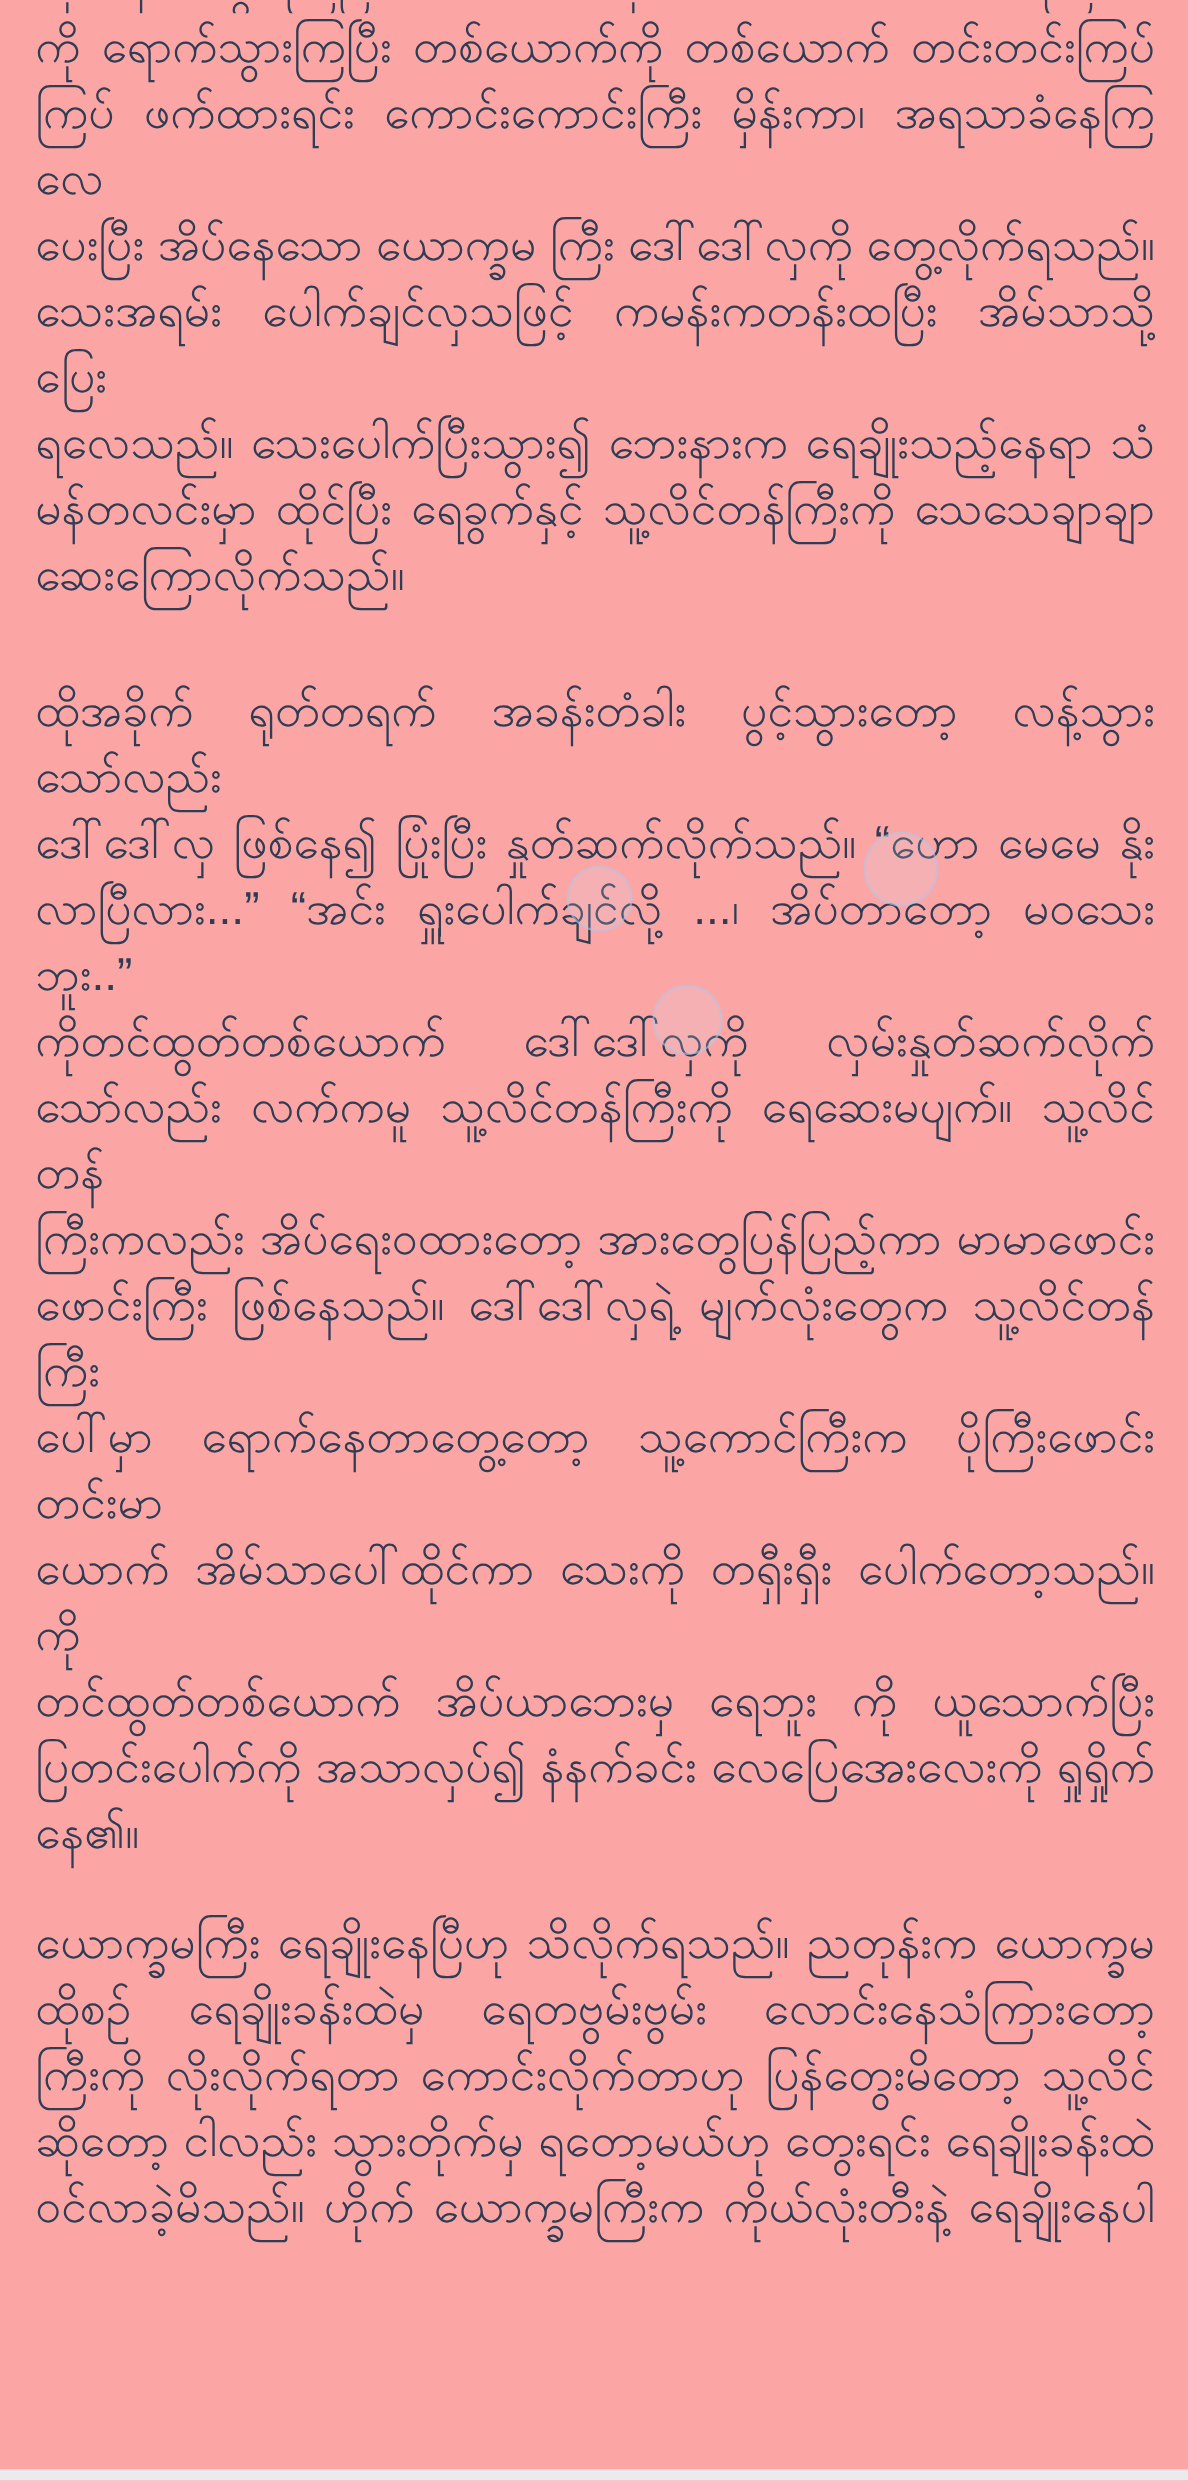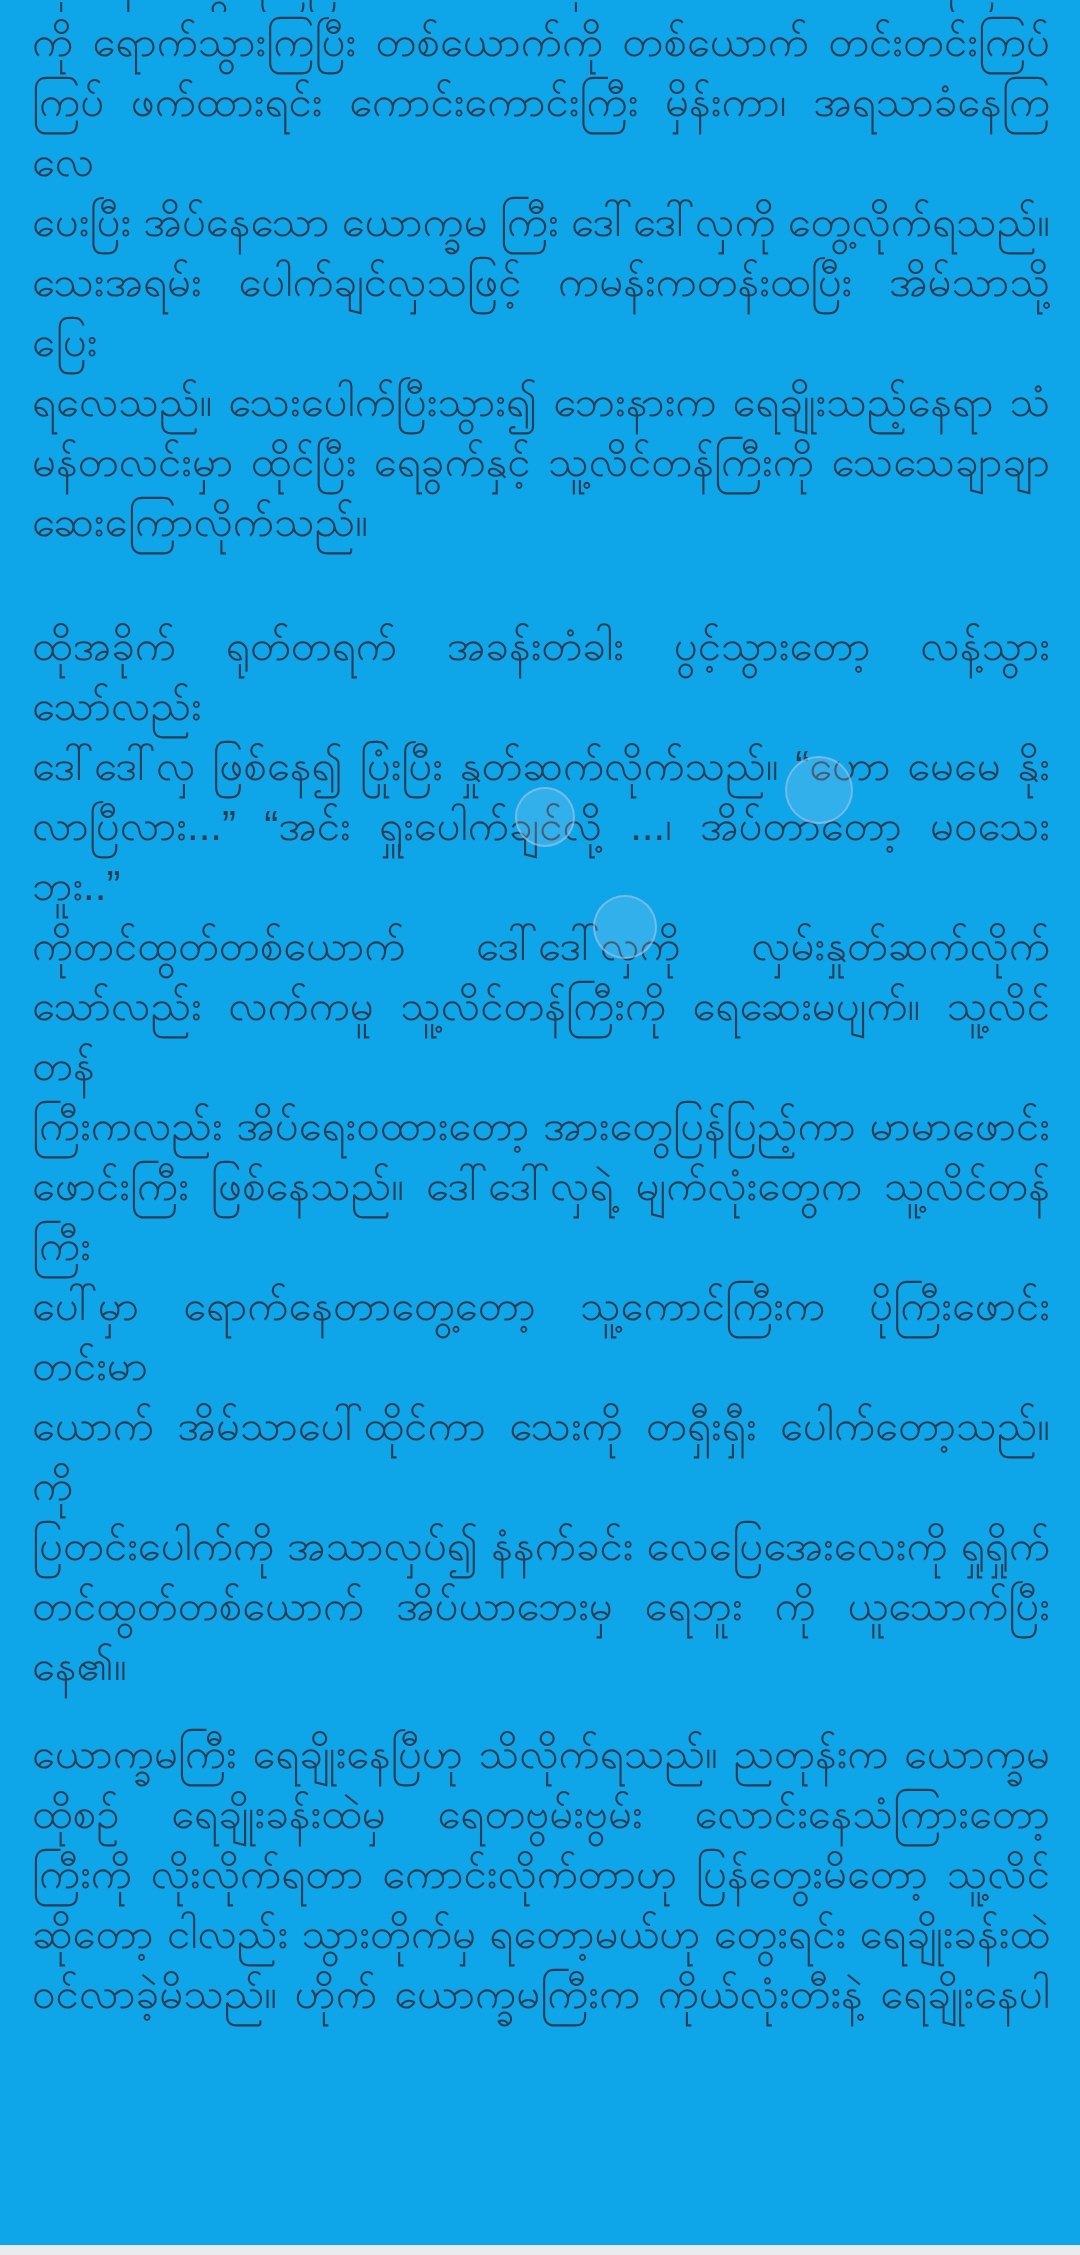--- a/index.html
+++ b/index.html
@@ -3,21 +3,21 @@
 <meta charset="utf-8">
 <style>
   html, body {
     margin: 0;
     padding: 0;
   }
   .page {
     position: relative;
     width: 1080px;
     height: 2255px;
-    background: #0ea5e9;
+    background: #fca5a5;
     overflow: hidden;
     font-family: "Liberation Sans", "DejaVu Sans", sans-serif;
   }
   .text-column {
     position: absolute;
     left: 32px;
     right: 30px;
     top: 0;
     color: #2e3d54;
     font-size: 42px;
@@ -33,21 +33,21 @@
     position: absolute;
     left: 0;
     right: 0;
     top: -46px;
     white-space: nowrap;
   }
   .para {
     margin: 0 0 64px 0;
   }
   .para.tight {
-    margin-bottom: 28px;
+    margin-bottom: 40px;
   }
   .tline {
     text-align: justify;
     text-align-last: justify;
     min-height: 60px;
   }
   .tline.pl {
     text-align-last: left;
   }
   
@@ -94,22 +94,22 @@
         <div class="para tight">
           <div class="tline">ထိုအခိုက် ရုတ်တရက် အခန်းတံခါး ပွင့်သွားတော့ လန့်သွားသော်လည်း</div>
           <div class="tline">ဒေါ်ဒေါ်လှ ဖြစ်နေ၍ ပြုံးပြီး နှုတ်ဆက်လိုက်သည်။ “ဟော မေမေ နိုး</div>
           <div class="tline">လာပြီလား...” “အင်း ရှူးပေါက်ချင်လို့ ...၊ အိပ်တာတော့ မဝသေးဘူး..”</div>
           <div class="tline">ကိုတင်ထွတ်တစ်ယောက် ဒေါ်ဒေါ်လှကို လှမ်းနှုတ်ဆက်လိုက်</div>
           <div class="tline">သော်လည်း လက်ကမူ သူ့လိင်တန်ကြီးကို ရေဆေးမပျက်။ သူ့လိင်တန်</div>
           <div class="tline">ကြီးကလည်း အိပ်ရေးဝထားတော့ အားတွေပြန်ပြည့်ကာ မာမာဖောင်း</div>
           <div class="tline">ဖောင်းကြီး ဖြစ်နေသည်။ ဒေါ်ဒေါ်လှရဲ့ မျက်လုံးတွေက သူ့လိင်တန်ကြီး</div>
           <div class="tline">ပေါ်မှာ ရောက်နေတာတွေ့တော့ သူ့ကောင်ကြီးက ပိုကြီးဖောင်းတင်းမာ</div>
           <div class="tline">ယောက် အိမ်သာပေါ်ထိုင်ကာ သေးကို တရှီးရှီး ပေါက်တော့သည်။ ကို</div>
+          <div class="tline">တင်ထွတ်တစ်ယောက် အိပ်ယာဘေးမှ ရေဘူး ကို ယူသောက်ပြီး</div>
           <div class="tline">ပြတင်းပေါက်ကို အသာလှပ်၍ နံနက်ခင်း လေပြေအေးလေးကို ရှုရှိုက်</div>
-          <div class="tline">တင်ထွတ်တစ်ယောက် အိပ်ယာဘေးမှ ရေဘူး ကို ယူသောက်ပြီး</div>
           <div class="tline pl">နေ၏။</div>
         </div>
         <div class="para">
           <div class="tline">ယောက္ခမကြီး ရေချိုးနေပြီဟု သိလိုက်ရသည်။ ညတုန်းက ယောက္ခမ</div>
           <div class="tline">ထိုစဉ် ရေချိုးခန်းထဲမှ ရေတဗွမ်းဗွမ်း လောင်းနေသံကြားတော့</div>
           <div class="tline">ကြီးကို လိုးလိုက်ရတာ ကောင်းလိုက်တာဟု ပြန်တွေးမိတော့ သူ့လိင်</div>
           <div class="tline">ဆိုတော့ ငါလည်း သွားတိုက်မှ ရတော့မယ်ဟု တွေးရင်း ရေချိုးခန်းထဲ</div>
           <div class="tline">ဝင်လာခဲ့မိသည်။ ဟိုက် ယောက္ခမကြီးက ကိုယ်လုံးတီးနဲ့ ရေချိုးနေပါ</div>
         </div>
       </div>

